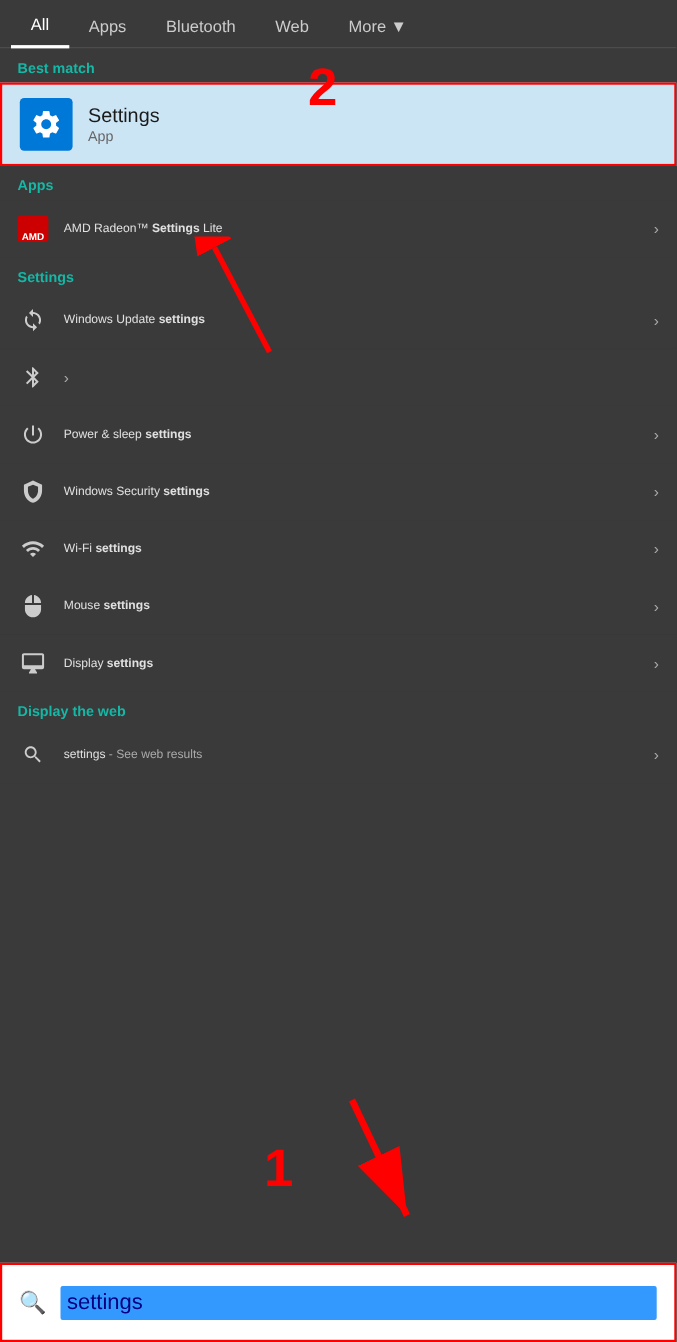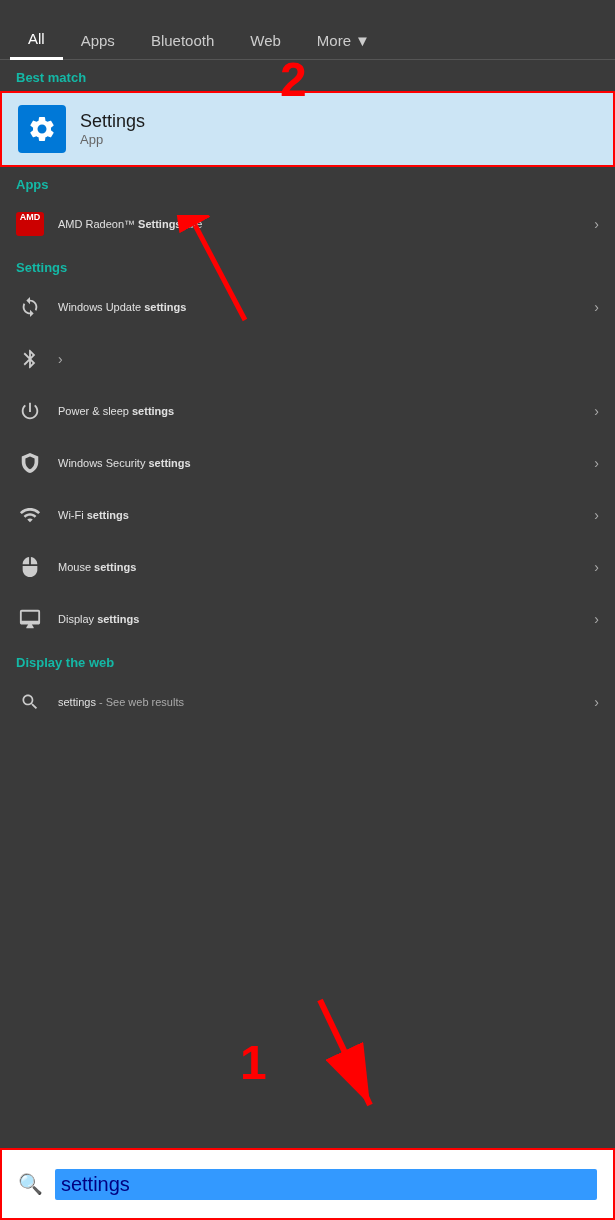--- a/index.html
+++ b/index.html
@@ -12,21 +12,21 @@
       overflow: hidden;
       position: relative;
     }
 
     
     .tabs-bar {
       display: flex;
       align-items: flex-end;
       background: #3a3a3a;
       padding: 0 10px;
-      height: 60px;
+      height: 44px;
       border-bottom: 1px solid #555;
     }
     .tab-item {
       padding: 10px 18px;
       font-size: 15px;
       color: #ccc;
       cursor: pointer;
       position: relative;
     }
     .tab-item.active {
@@ -225,21 +225,21 @@
       <polygon points="0 0, 10 3.5, 0 7" fill="red"></polygon>
     </marker>
   </defs>
   <line x1="70" y1="105" x2="20" y2="10" stroke="red" stroke-width="5" marker-end="url(#arrowhead-up)"></line>
 </svg>
 
 <div class="section-label">Apps</div>
 
 <div class="list-item">
   <div class="list-item-icon">
-    <div style="width:36px;height:24px;background:#cc0000;border-radius:3px;display:flex;align-items:flex-start;justify-content:center;">
+    <div style="width:36px;height:24px;background:#cc0000;border-radius:3px;display:flex;align-items:flex-end;justify-content:center;">
       <span style="color:#fff;font-size:9px;font-weight:bold;">AMD</span>
     </div>
   </div>
   <div class="list-item-text">
     AMD Radeon™ <span class="bold">Settings</span> Lite
   </div>
   <div class="list-item-chevron">›</div>
 </div>
 
 <div class="section-label">Settings</div>

